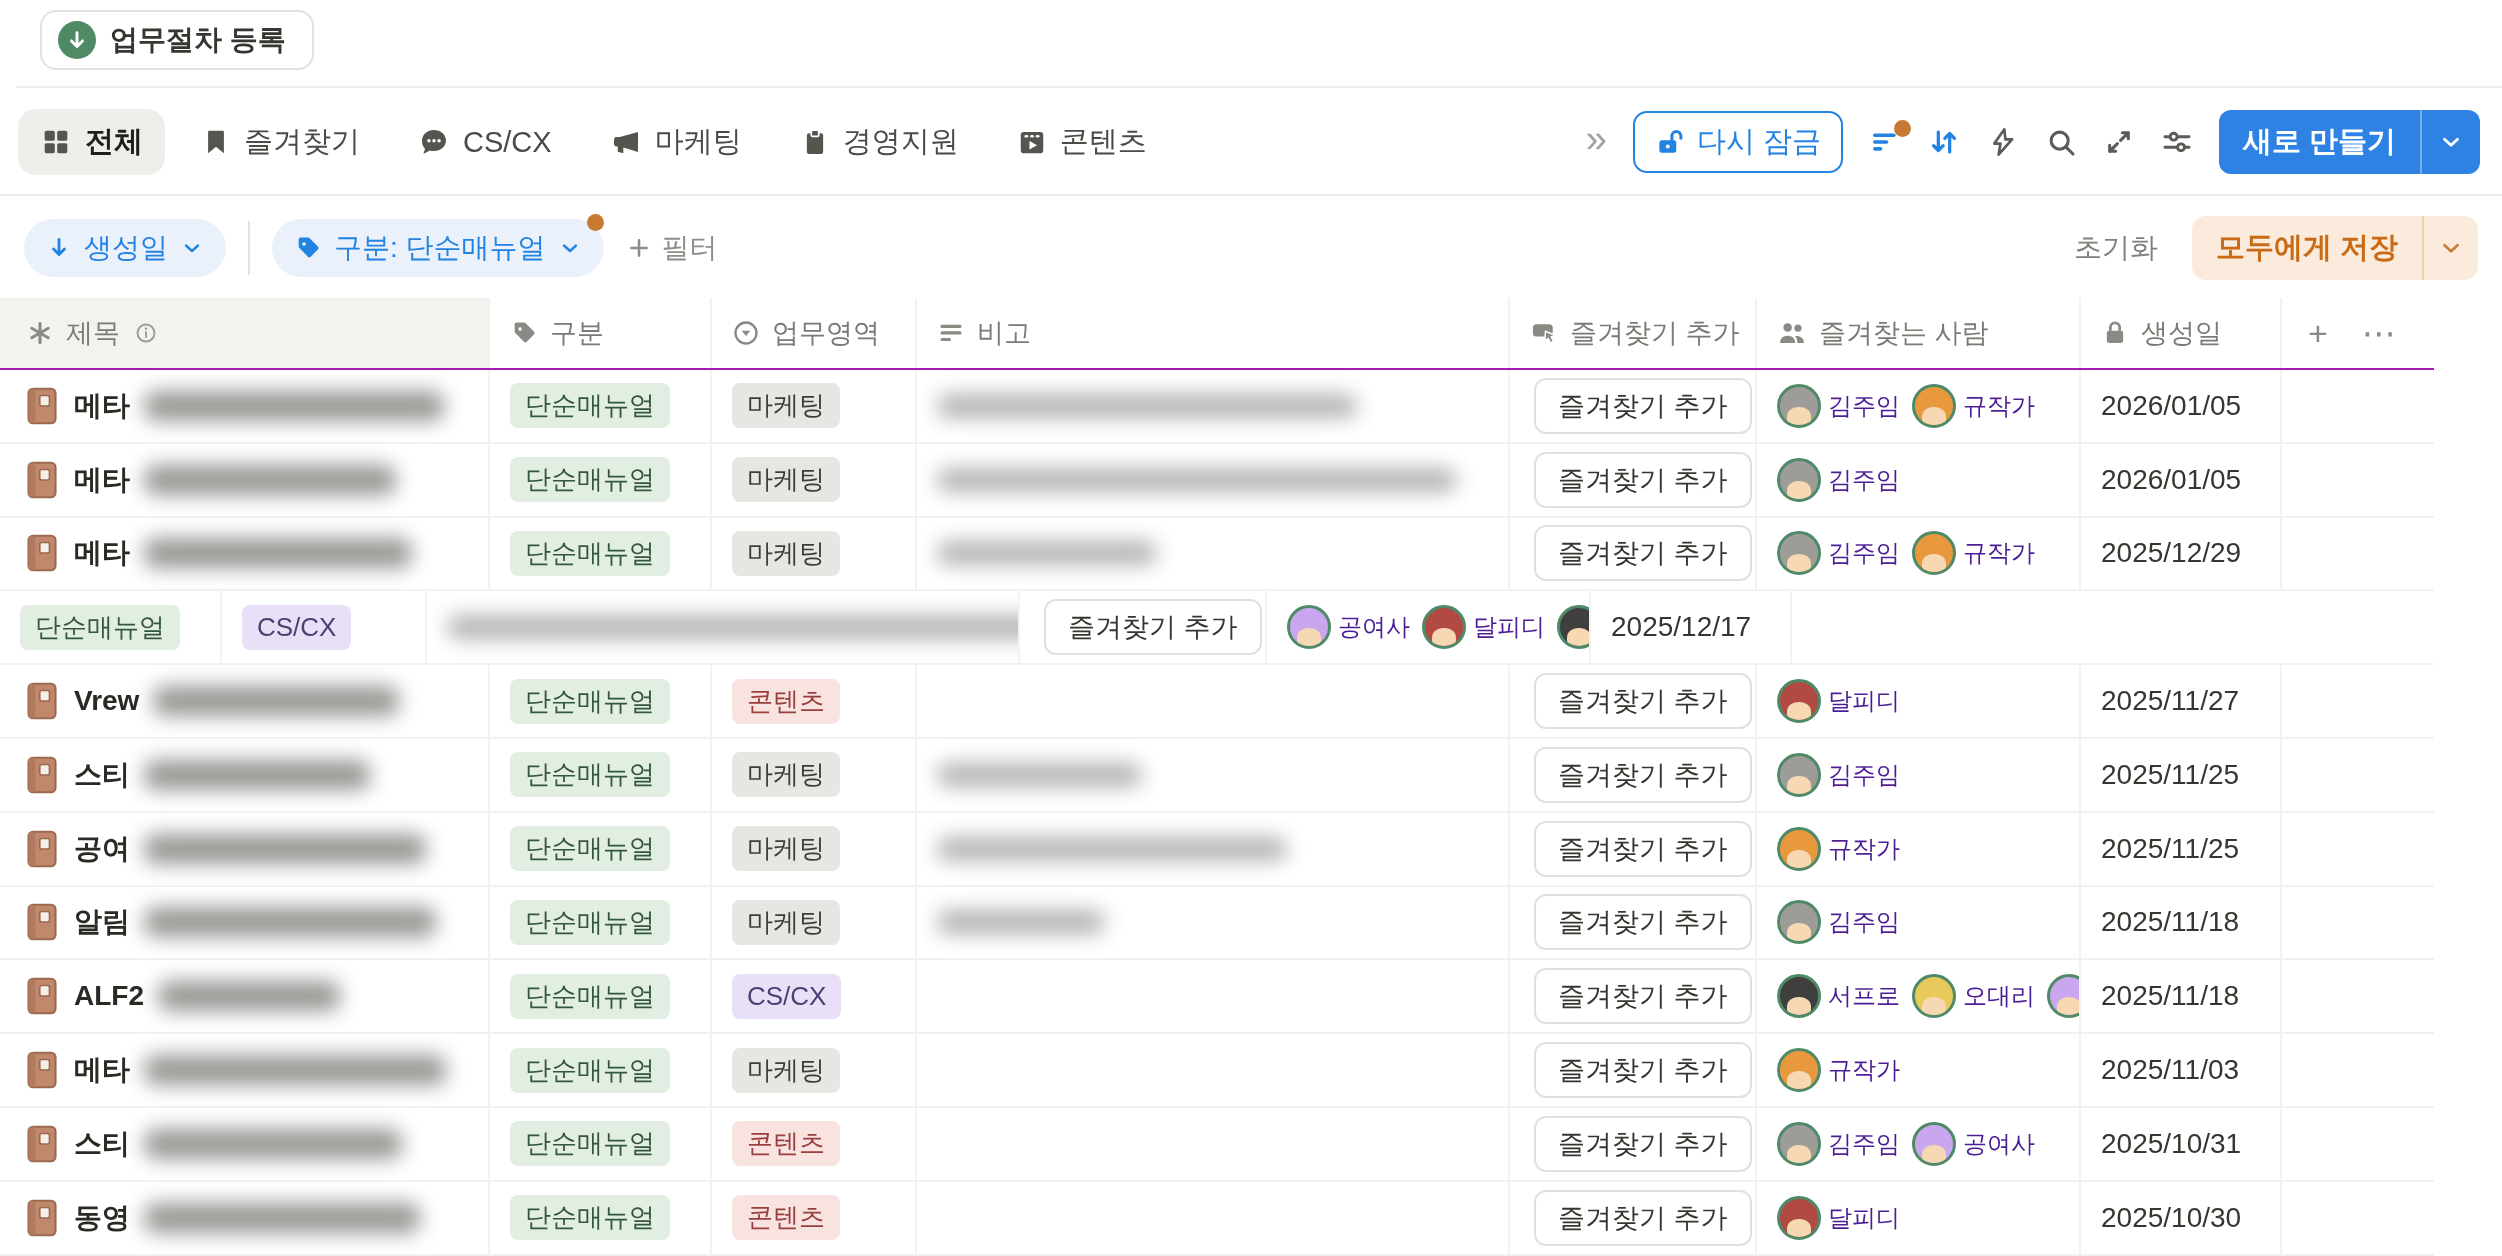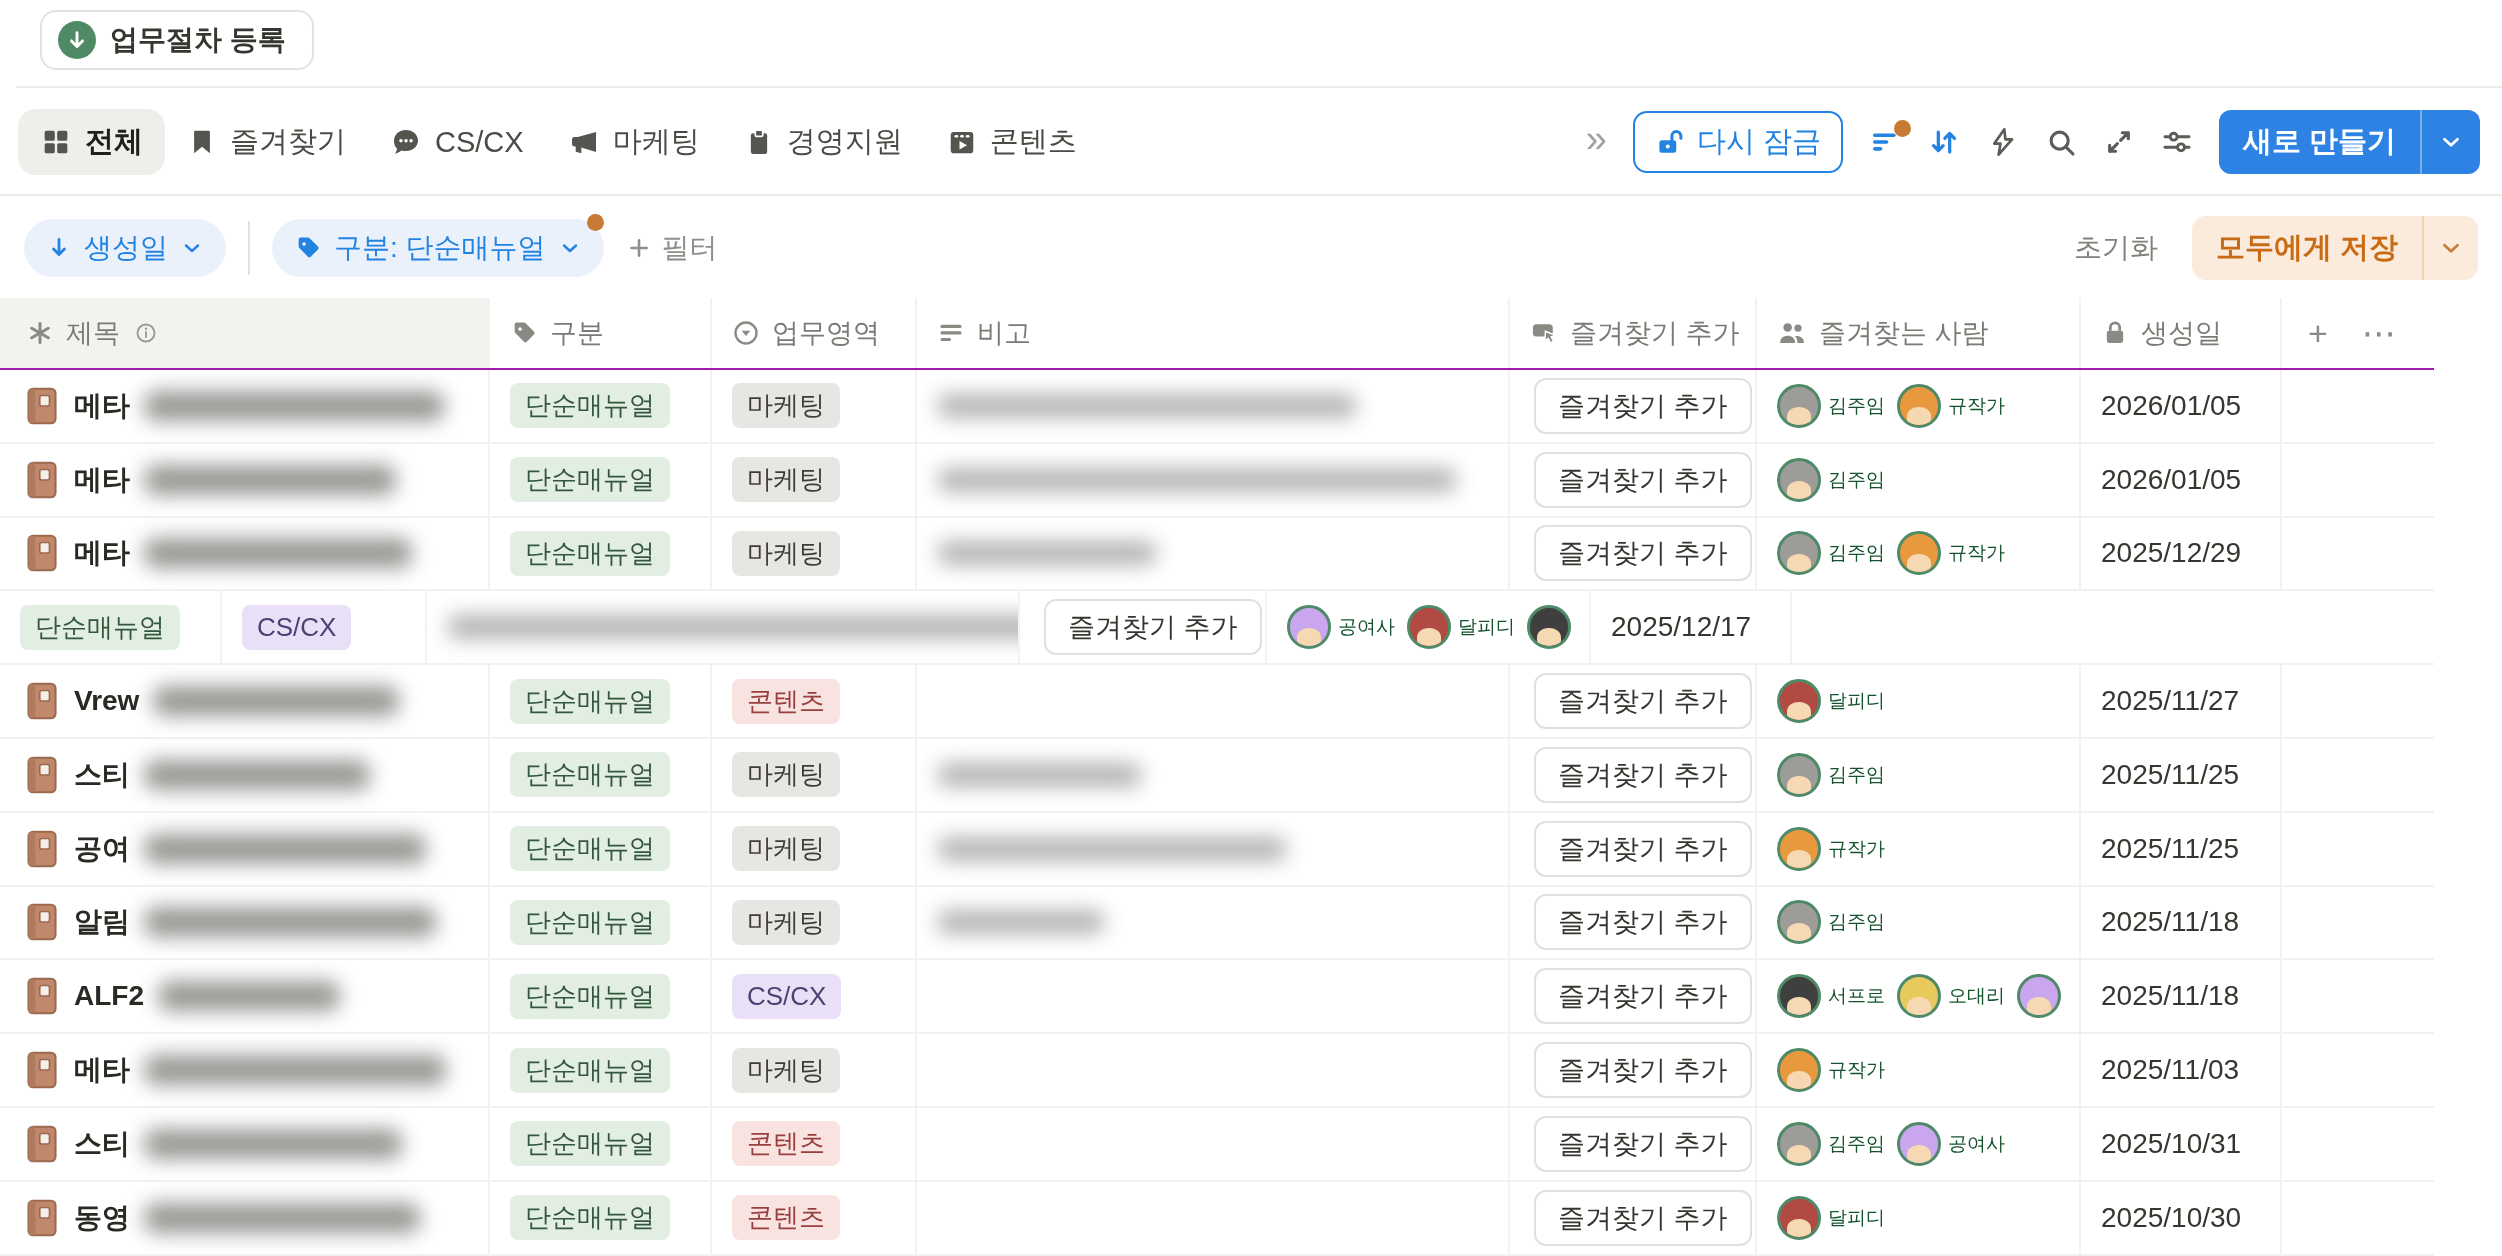--- a/index.html
+++ b/index.html
@@ -15,21 +15,21 @@
   .register-btn{
     position:absolute; left:24px; top:10px; height:60px; padding:0 26px 0 16px;
     display:flex; align-items:center; gap:14px;
     background:#fff; border:2px solid #E3E2DF; border-radius:16px;
     font-size:28px; font-weight:600; color:#37352F; cursor:pointer;
   }
   .green-circle{width:38px;height:38px;border-radius:50%;background:#4E8A63;display:flex;align-items:center;justify-content:center;}
   
   .band-tabs{position:absolute; left:0; top:90px; width:100%; height:106px; border-bottom:2px solid #EDECE9;
     display:flex; align-items:center; justify-content:space-between; padding:0 22px 0 18px;}
-  .tabs{display:flex; align-items:flex-start; }
+  .tabs{display:flex; align-items:flex-start; gap:14px;}
   .tab{display:flex; align-items:center; gap:13px; height:66px; padding:0 22px; border-radius:18px;
     font-size:29px; color:#4C4A45; cursor:pointer; white-space:nowrap;}
   .tab .ticon{color:#56544F}
   .tab.active{background:#EFEEEB; color:#201F1C; font-weight:600;}
   .right-controls{display:flex; align-items:center; gap:26px;}
   .collapse{font-size:38px; color:#A3A19C; line-height:1; padding-bottom:6px; cursor:pointer;}
   .relock-btn{display:flex; align-items:center; gap:12px; height:62px; padding:0 20px;
     border:2px solid #2383E2; border-radius:14px; background:#fff; color:#2383E2;
     font-size:29px; font-weight:500; cursor:pointer;}
   .util{position:relative; color:#5D5B56; cursor:pointer; display:flex; align-items:center;}
@@ -90,21 +90,21 @@
   .tag.purple{background:#E9E0F7; color:#4C3F72;}
   .tag.red{background:#F9E3E0; color:#99403E;}
   .favbtn{height:56px; padding:0 22px; background:#fff; border:2px solid #E1E0DD; border-radius:12px;
     font-size:27px; font-weight:500; color:#37352F; cursor:pointer; white-space:nowrap;
     font-family:"Liberation Sans", sans-serif;}
   .person{display:flex; align-items:center; gap:7px; flex:none;}
   .avatar{position:relative; width:44px; height:44px; border-radius:50%; flex:none;
     background:var(--hair,#999); border:3px solid #4E8A67; overflow:hidden;}
   .avatar::after{content:""; position:absolute; left:50%; transform:translateX(-50%); bottom:-3px;
     width:24px; height:21px; background:#F6D8B2; border-radius:46% 46% 40% 40%;}
-  .pname{font-size:19px; color:#14532d; white-space:nowrap;}
+  .pname{font-size:24px; color:#4c1d95; white-space:nowrap;}
   .book{width:36px; height:40px; flex:none;}
 </style>
 </head>
 <body>
 
 <div class="app">
 
   <div class="band-top">
     <button class="register-btn">
       <span class="green-circle">

